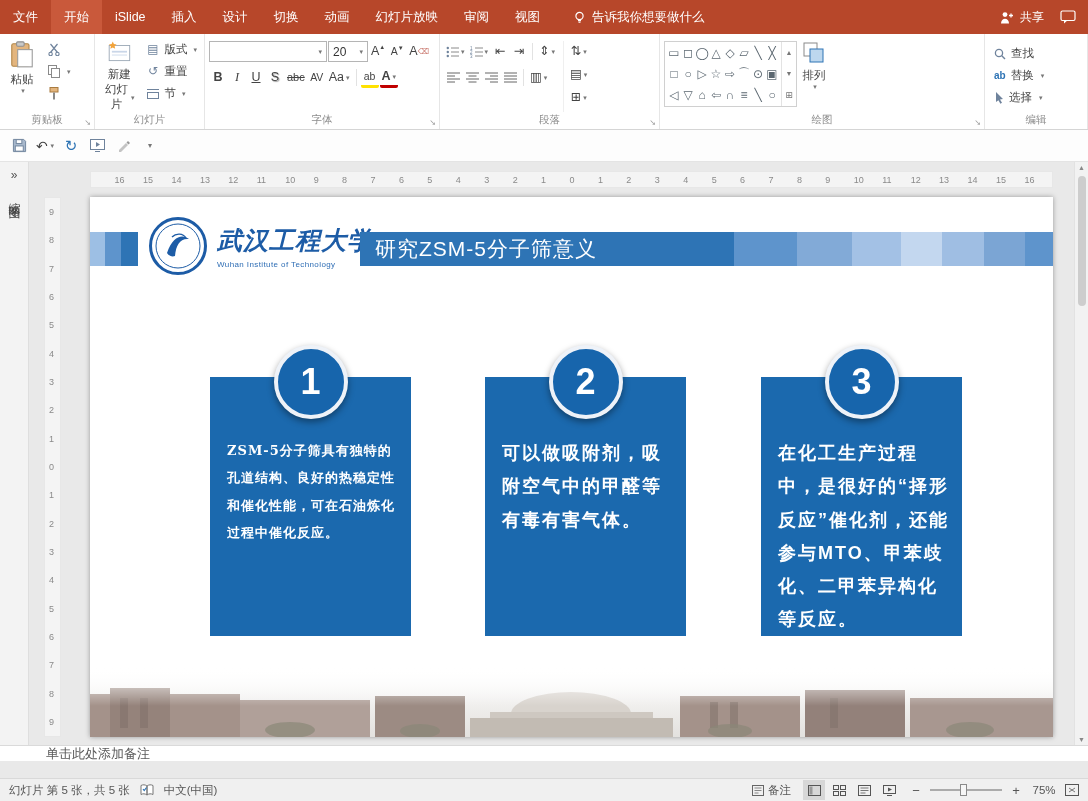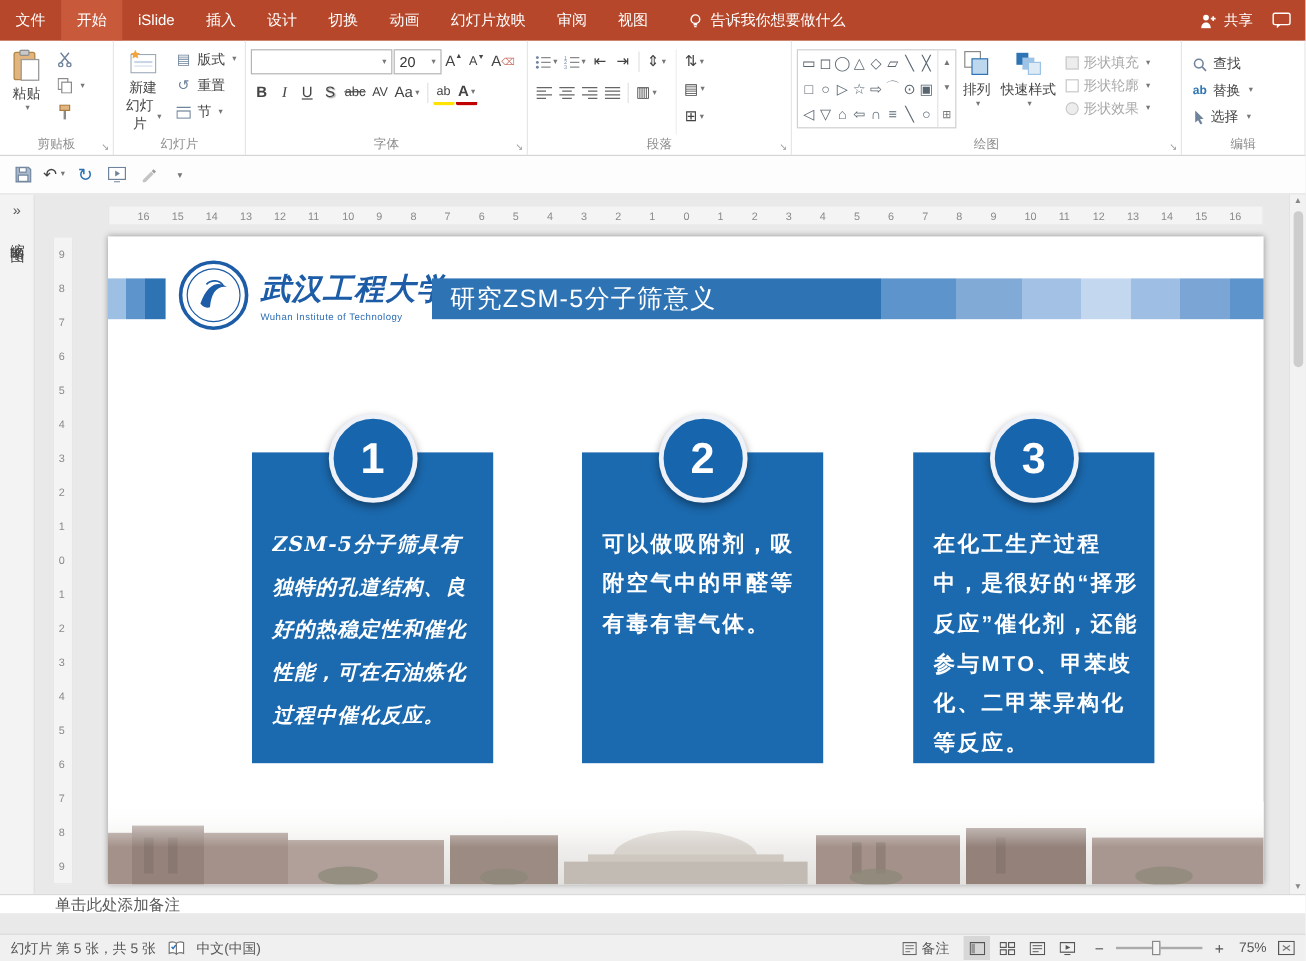--- a/index.html
+++ b/index.html
@@ -78,21 +78,21 @@
 .logo{position:absolute;left:58px;top:16px;height:66px;display:flex;align-items:center;gap:9px;cursor:pointer}
 .logo-cn{font-family:"DejaVu Serif","Liberation Serif",serif;font-style:italic;font-weight:700;font-size:25px;color:#1D5CA6;letter-spacing:1px;white-space:nowrap}
 .logo-en{font-size:8px;color:#2F6EB5;letter-spacing:.4px;margin-top:3px;white-space:nowrap}
 .banner{position:absolute;left:270px;top:35px;right:0;height:34px;display:flex;align-items:center;padding-left:15px;cursor:pointer;
 background:linear-gradient(90deg,#2E74B5 0,#2E74B5 54%,#5E94CC 54%,#5E94CC 63%,#82AAD7 63%,#82AAD7 71%,#A3C1E5 71%,#A3C1E5 78%,#C3D7EF 78%,#C3D7EF 84%,#9FBEE3 84%,#9FBEE3 90%,#7BA5D4 90%,#7BA5D4 96%,#5E94CC 96%)}
 .banner-title{color:#fff;font-size:21px;font-weight:400;letter-spacing:1px;white-space:nowrap}
 .pbox{position:absolute;top:180px;width:201px;height:259px;background:#1B69AE;cursor:pointer}
 .pbox .ptext{position:absolute;top:60px;left:17px;right:13px}
 .pbox p{color:#fff;font-weight:700;font-size:18px;line-height:1.85;letter-spacing:2px}
 .pbox p + p{margin-top:28px}
-.pbox.script p{font-family:"DejaVu Serif","Liberation Serif",serif;font-style:italic;font-size:17px;line-height:2.1;letter-spacing:1px}
+.pbox.script p{font-family:"DejaVu Serif","Liberation Serif",serif;font-size:13px;line-height:2.1;letter-spacing:1px}
 .pcircle{position:absolute;top:148px;width:74px;height:74px;border-radius:50%;background:#1765AC;border:4px solid #EEF2F8;box-shadow:0 3px 7px rgba(0,0,0,.4);display:flex;align-items:center;justify-content:center;color:#fff;font-size:36px;font-weight:700;cursor:pointer}
 .photo{position:absolute;left:0;bottom:0;width:100%;height:69px;cursor:pointer}
 .photo svg{width:100%;height:100%}
 
 
 .notes{position:absolute;top:745px;left:0;width:1088px;height:16px;background:#fff;border-top:1px solid #DADADA;display:flex;align-items:center;padding-left:46px;font-size:13px;color:#595959;cursor:text}
 .statusbar{position:absolute;top:778px;left:0;width:1088px;height:23px;background:#F0F0F0;border-top:1px solid #D9D9D9;display:flex;align-items:center;padding:0 9px;font-size:11.5px;color:#565656;gap:10px}
 .sb-left{display:flex;align-items:center;gap:10px}
 .sb-right{margin-left:auto;display:flex;align-items:center;gap:9px}
 .sb-btn{display:flex;align-items:center;gap:4px;cursor:pointer;height:22px;padding:0 3px}
@@ -371,48 +371,20 @@
     </div>
     <div class="bigbtn" style="padding:4px 3px 0">
       <svg width="24" height="24" viewBox="0 0 24 24">
           <rect x="2" y="2" width="13" height="13" fill="#fff" stroke="#8A8A8A"></rect>
           <rect x="8" y="8" width="13" height="13" fill="#BDD7EE" stroke="#2E74B5"></rect>
         </svg>
       <span class="bl">
           <span>排列</span>
           <span class="caret">▾</span>
         </span>
-    </div>
-    <div class="bigbtn" style="padding:4px 3px 0">
-      <svg width="24" height="24" viewBox="0 0 24 24">
-          <rect x="2" y="3" width="10" height="10" fill="#2E74B5"></rect>
-          <rect x="7" y="7" width="10" height="10" fill="#9DC3E6"></rect>
-          <rect x="12" y="11" width="10" height="10" fill="#DEEBF7" stroke="#9DC3E6"></rect>
-        </svg>
-      <span class="bl">
-          <span>快速样式</span>
-          <span class="caret">▾</span>
-        </span>
-    </div>
-    <div class="fillcol">
-      <div class="fillrow">
-          <span class="fillsw"></span>
-          <span>形状填充</span>
-          <span class="caret">▾</span>
-        </div>
-      <div class="fillrow">
-          <span class="fillsw" style="background:#fff"></span>
-          <span>形状轮廓</span>
-          <span class="caret">▾</span>
-        </div>
-      <div class="fillrow">
-          <span class="fillsw" style="border-radius:50%"></span>
-          <span>形状效果</span>
-          <span class="caret">▾</span>
-        </div>
     </div>
     <span class="dlg">↘</span>
     <div class="rg-label">绘图</div>
   </div>
 
   <div class="rgroup" style="width:103px">
     <div class="ecol">
       <div class="erow">
           <svg width="12" height="12" viewBox="0 0 12 12">
             <circle cx="5" cy="5" r="3.6" fill="none" stroke="#6F839C" stroke-width="1.3"></circle>

